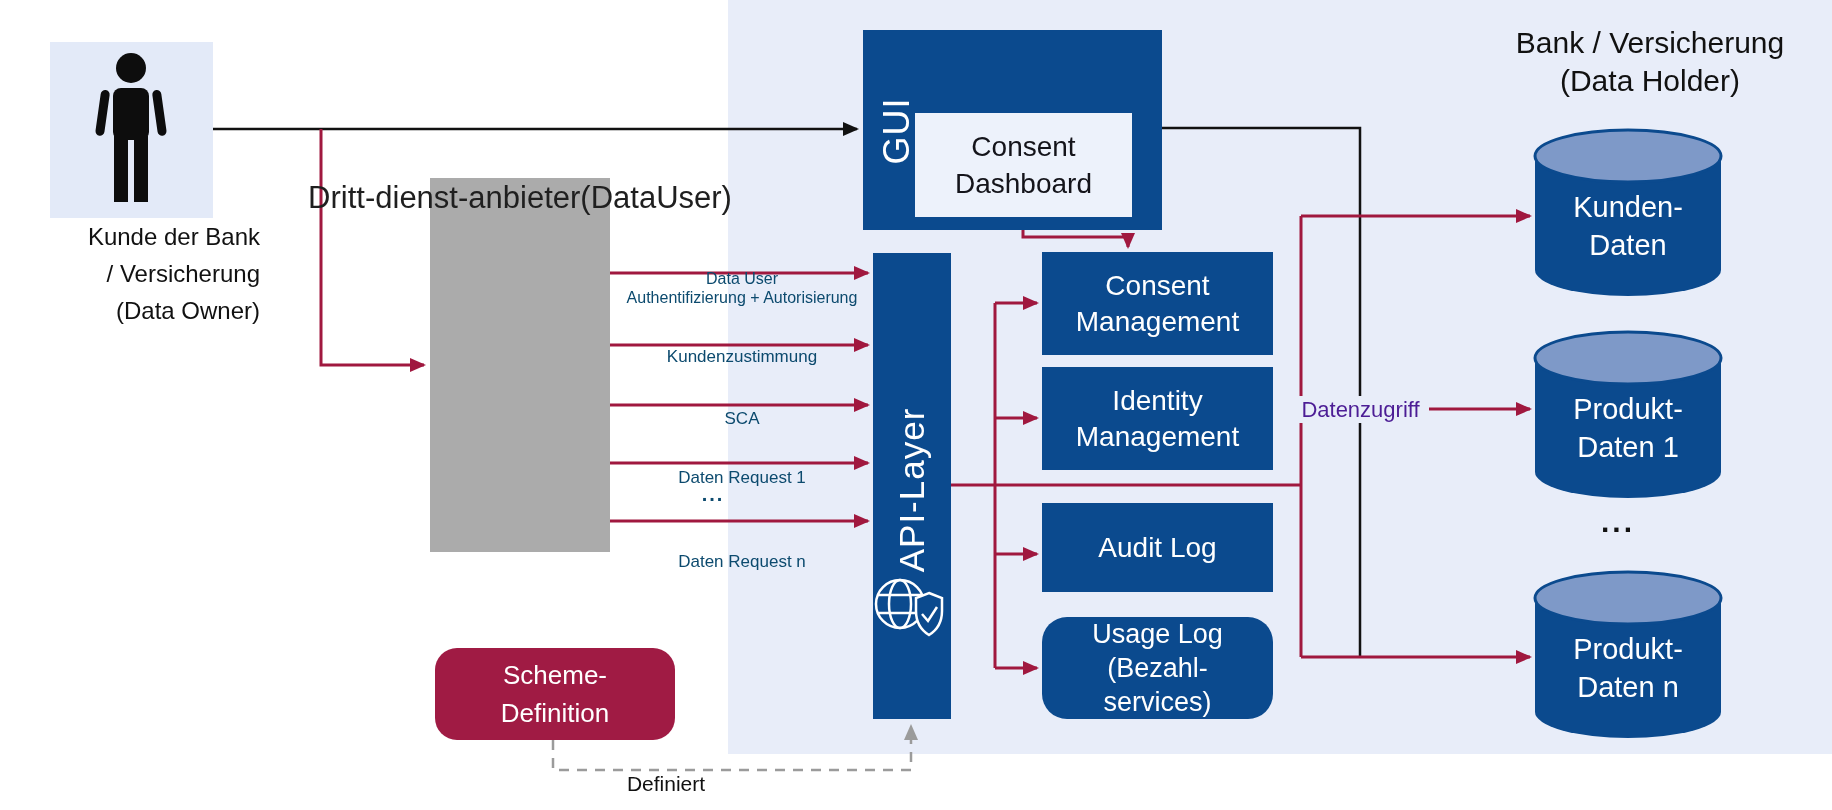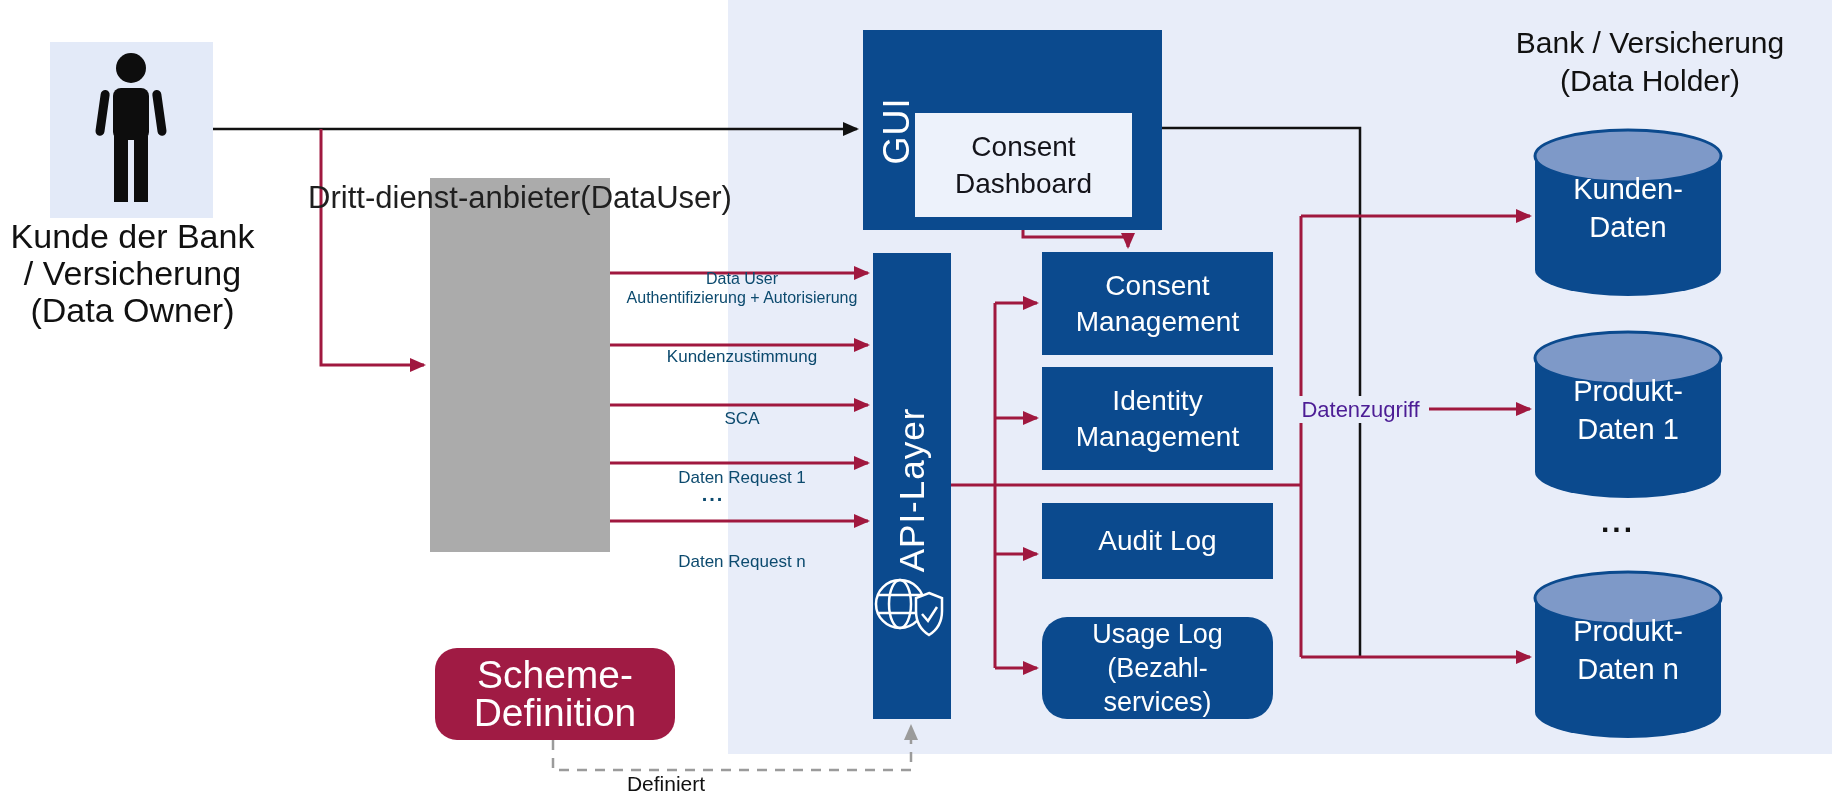--- a/index.html
+++ b/index.html
@@ -1,50 +1,50 @@
 <!DOCTYPE html>
 <html><head>
 <meta charset="utf-8">
 <style>
   html,body{margin:0;padding:0;background:#ffffff;}
   #canvas{position:relative;width:1832px;height:810px;background:#ffffff;overflow:hidden;
           font-family:"Liberation Sans", sans-serif;}
   .abs{position:absolute;}
   .bg-light{left:728px;top:0;width:1104px;height:754px;background:#e8edf9;}
   .person-box{left:50px;top:42px;width:163px;height:176px;background:#e3eaf8;}
-  .actor-label{left:5px;top:218px;width:255px;text-align:center;font-size:34px;line-height:37px;color:#111;}
+  .actor-label{left:5px;top:218px;width:255px;text-align:right;font-size:24px;line-height:37px;color:#111;}
   .gray-box{left:430px;top:178px;width:180px;height:374px;background:#ababab;color:#1f1f1f;
             display:flex;flex-direction:row;justify-content:center;text-align:center;
             font-size:31px;line-height:40px;}
   .gui-box{left:863px;top:30px;width:299px;height:200px;background:#0b4a8e;}
   .rot{display:flex;align-items:center;justify-content:center;color:#ffffff;}
   .gui-label{left:817px;top:111px;width:160px;height:40px;transform:rotate(-90deg);font-size:36px;letter-spacing:1px;}
   .dashboard{left:915px;top:113px;width:217px;height:104px;background:#edf2fb;color:#14141a;
              display:flex;flex-direction:column;justify-content:center;text-align:center;
              font-size:28px;line-height:37px;}
   .api-box{left:873px;top:253px;width:78px;height:466px;background:#0b4a8e;}
   .api-label{left:752px;top:468px;width:320px;height:44px;transform:rotate(-90deg);font-size:35px;letter-spacing:1px;}
   .comp{left:1042px;width:231px;background:#0b4a8e;color:#ffffff;display:flex;flex-direction:column;
         justify-content:center;text-align:center;font-size:28px;line-height:36px;}
   .comp-consent{top:252px;height:103px;}
   .comp-identity{top:367px;height:103px;}
-  .comp-audit{top:503px;height:76px;}
+  .comp-audit{top:503px;height:89px;}
   .comp-usage{top:617px;height:102px;font-size:27px;line-height:34px;border-radius:25px;}
   .holder-title{left:1460px;top:24px;width:380px;text-align:center;font-size:30px;line-height:38px;color:#111;}
   .db{width:192px;height:170px;}
-  .db-text{position:absolute;left:0;top:42px;width:100%;text-align:center;color:#ffffff;
+  .db-text{position:absolute;left:0;top:60px;width:100%;text-align:center;color:#ffffff;
            font-size:29px;line-height:38px;}
   .db-kunden{left:1532px;top:128px;}
   .db-p1{left:1532px;top:330px;}
   .db-pn{left:1532px;top:570px;}
   .db-dots{left:1553px;top:505px;width:130px;height:40px;text-align:center;font-size:30px;
            font-weight:bold;color:#111;letter-spacing:3px;}
   .scheme{left:435px;top:648px;width:240px;height:92px;background:#a01b44;border-radius:22px;
           color:#fff;display:flex;flex-direction:column;justify-content:center;text-align:center;
-          font-size:39px;line-height:38px;}
+          font-size:26px;line-height:38px;}
   .req{left:612px;width:260px;text-align:center;color:#0c4a6e;font-size:17px;line-height:19px;}
   .req-auth{top:269px;font-size:16px;line-height:19px;}
   .req-consent{top:347px;}
   .req-sca{top:409px;}
   .req-1{top:468px;}
   .req-dots{left:583px;top:485px;font-size:20px;font-weight:bold;letter-spacing:2px;}
   .req-n{top:552px;}
   .lbl-datenzugriff{left:1292px;top:396px;width:137px;height:27px;background:#e8edf9;
                     font-size:22px;line-height:27px;color:#4c1d95;text-align:center;}
   .lbl-definiert{left:590px;top:772px;width:152px;text-align:center;font-size:21px;color:#111;}

